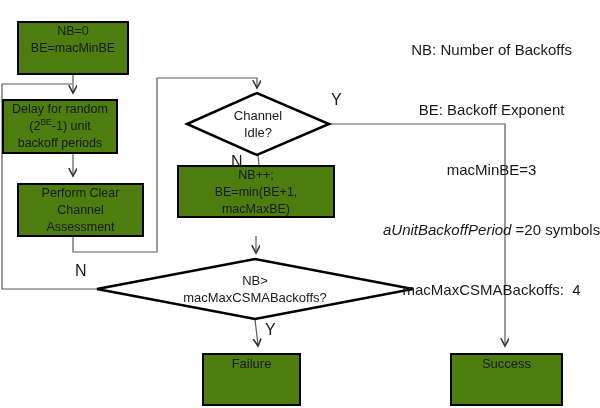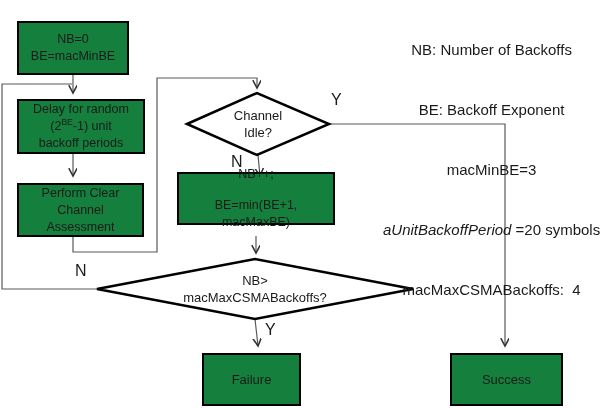--- a/index.html
+++ b/index.html
@@ -10,25 +10,24 @@
     background: #ffffff;
     font-family: "Liberation Sans", sans-serif;
     color: #1a1a1a;
     overflow: hidden;
   }
   #wires { position: absolute; left: 0; top: 0; z-index: 0; }
   .node {
     position: absolute;
     box-sizing: border-box;
     border: 2px solid #000;
-    background: #15803d;
+    background: #4d7c0f;
     display: flex;
     flex-direction: column;
     align-items: center;
-    justify-content: center;
     text-align: center;
     font-size: 12.5px;
     line-height: 17px;
     z-index: 2;
   }
   .diamond-text {
     position: absolute;
     display: flex;
     flex-direction: column;
     align-items: center;
@@ -101,33 +100,33 @@
     <div>macMinBE=3</div>
     <div><span class="italic">aUnitBackoffPeriod</span><span> =20 symbols</span></div>
     <div>macMaxCSMABackoffs:  4</div>
   </div>
 
   <div class="node" style="left:17px; top:21px; width:112px; height:54px;">
     <div>NB=0</div>
     <div>BE=macMinBE</div>
   </div>
 
-  <div class="node" style="left:17px; top:99px; width:128px; height:55px;">
+  <div class="node" style="left:2px; top:99px; width:116px; height:55px;">
     <div>Delay for random</div>
     <div><span>(2</span><sup class="be">BE</sup><span>-1) unit</span></div>
     <div>backoff periods</div>
   </div>
 
   <div class="node" style="left:17px; top:183px; width:127px; height:54px;">
     <div>Perform Clear</div>
     <div>Channel</div>
     <div>Assessment</div>
   </div>
 
-  <div class="node" style="left:177px; top:172px; width:158px; height:53px;gap:14px;">
+  <div class="node" style="left:177px; top:165px; width:158px; height:53px;">
     <div>NB++;</div>
     <div>BE=min(BE+1, macMaxBE)</div>
   </div>
 
   <div class="node" style="left:202px; top:353px; width:99px; height:53px; font-size:13px;">
     <div>Failure</div>
   </div>
 
   <div class="node" style="left:450px; top:353px; width:113px; height:53px; font-size:13px;">
     <div>Success</div>

